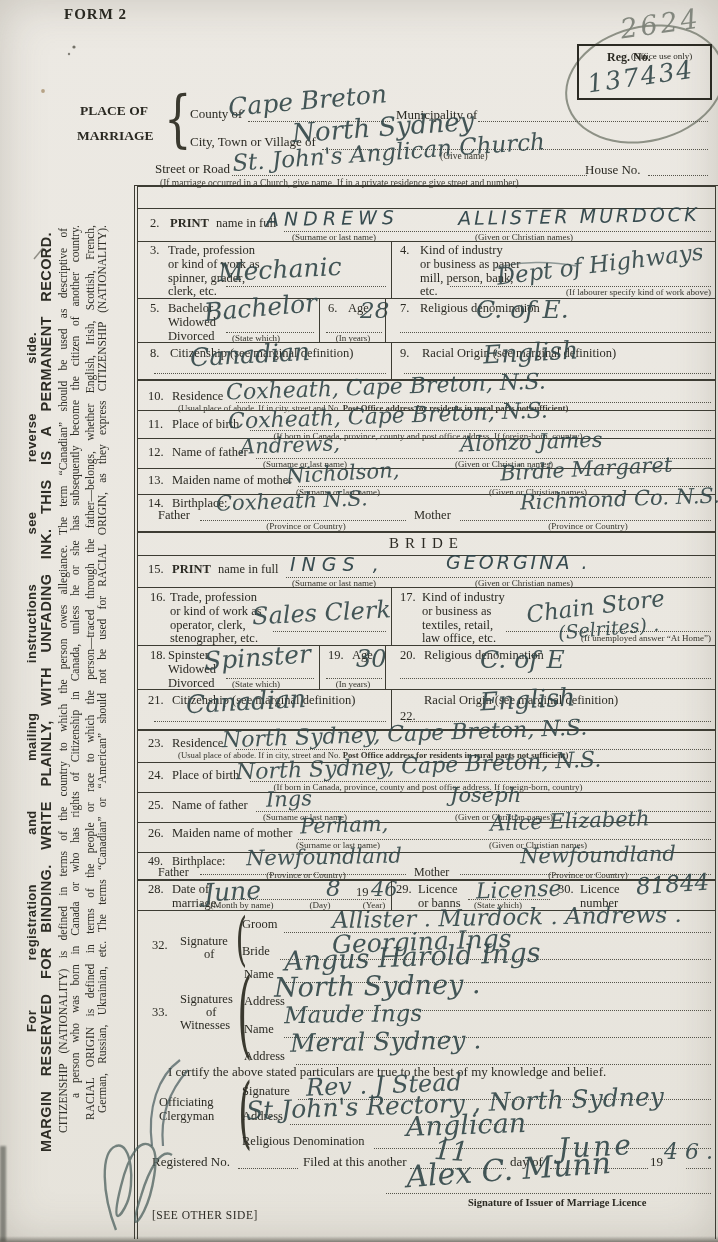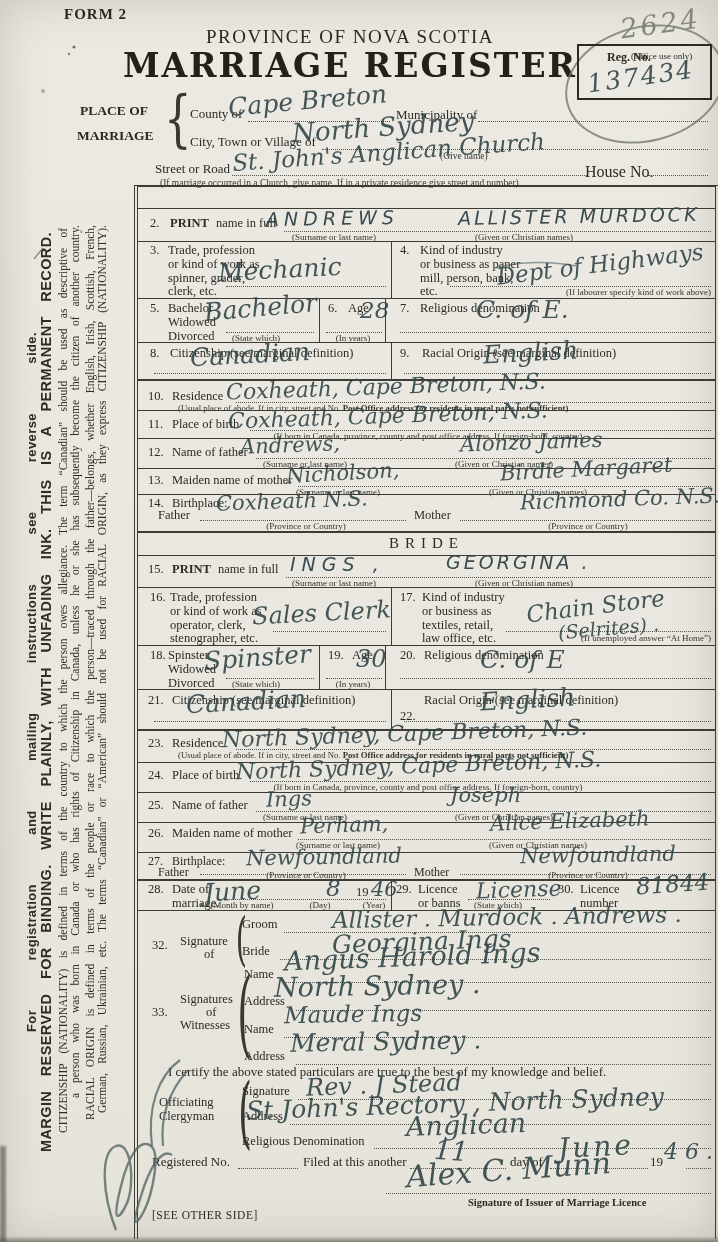--- a/index.html
+++ b/index.html
@@ -44,22 +44,20 @@
 <div id="page">
 
   <div class="mline msans" style="left:24px;top:1032px;width:700px;font-size:13px;letter-spacing:.4px;">For registration and mailing instructions see reverse side.</div>
   <div class="mline msans" style="left:38px;top:1152px;width:920px;font-size:14.5px;letter-spacing:.4px;">MARGIN RESERVED FOR BINDING.  WRITE PLAINLY, WITH UNFADING INK.  THIS IS A PERMANENT RECORD.</div>
   <div class="mline mserif" style="left:57px;top:1133px;width:905px;font-size:11.5px;">CITIZENSHIP (NATIONALITY) is defined in terms of the country to which the person owes allegiance.  The term “Canadian” should be used as descriptive of</div>
   <div class="mline mserif" style="left:69px;top:1098px;width:873px;font-size:11.5px;">a person who was born in Canada or who has rights of Citizenship in Canada, unless he or she has subsequently become the citizen of another country.</div>
   <div class="mline mserif" style="left:84px;top:1120px;width:895px;font-size:11.5px;">RACIAL ORIGIN is defined in terms of the people or race to which the person—traced through the father—belongs, whether English, Irish, Scottish, French,</div>
   <div class="mline mserif" style="left:96px;top:1113px;width:888px;font-size:11.5px;">German, Russian, Ukrainian, etc.  The terms “Canadian” or “American” should not be used for RACIAL ORIGIN, as they express CITIZENSHIP (NATIONALITY).</div>
 
   <div class="a b" style="left:64px;top:6px;font-size:15px;letter-spacing:1px;">FORM 2</div>
-  <div class="a" style="left:120px;top:26px;width:460px;text-align:center;font-size:19px;letter-spacing:1.5px;">PROVINCE OF NOVA SCOTIA</div>
-  <div class="a" style="left:110px;top:46px;width:480px;text-align:center;font-family:'DejaVu Serif',serif;font-weight:bold;font-size:33px;letter-spacing:2px;color:#232219;">MARRIAGE REGISTER</div>
 
   <div class="oval"></div>
   <div class="regbox">
     <span class="a b" style="left:5px;top:4px;font-size:12px;padding-left:23px;">Reg. No.</span>
     <span class="a" style="left:52px;top:5px;font-size:9px;">(Office use only)</span>
     <span class="hw" style="left:8px;top:18px;font-size:25px;letter-spacing:2px;transform:rotate(-8deg);">137434</span>
   </div>
   <div class="hw pencil" style="left:620px;top:10px;font-size:27px;letter-spacing:3px;transform:rotate(-8deg);">2624</div>
 
   <div class="a b" style="left:80px;top:103px;font-size:13.5px;text-align:right;">PLACE OF</div>
@@ -73,21 +71,21 @@
   <i class="dl" style="left:478px;top:121px;width:230px;"></i>
 
   <div class="lbl" style="left:190px;top:135px;font-size:13px;">City, Town or Village of</div>
   <i class="dl" style="left:322px;top:149px;width:386px;"></i>
   <div class="hw" style="left:292px;top:114px;font-size:26px;transform:rotate(-4deg);">North Sydney</div>
   <div class="sm" style="left:440px;top:151px;font-size:9.5px;">(Give name)</div>
 
   <div class="lbl" style="left:155px;top:162px;font-size:13px;">Street or Road</div>
   <i class="dl" style="left:232px;top:175px;width:355px;"></i>
   <div class="hw" style="left:232px;top:141px;font-size:23px;transform:rotate(-4deg);">St. John's Anglican Church</div>
-  <div class="lbl" style="left:585px;top:163px;font-size:16px;">House No.</div>
+  <div class="lbl" style="left:585px;top:163px;font-size:13px;">House No.</div>
   <i class="dl" style="left:648px;top:175px;width:60px;"></i>
   <div class="sm" style="left:160px;top:178px;font-size:9.5px;">(If marriage occurred in a Church, give name.  If in a private residence give street and number)</div>
 
   <div id="formbox">
 
     <i class="hr" style="top:21px;"></i>
 
     <span class="lbl" style="left:12px;top:30px;">2.</span>
     <span class="lbl b" style="left:32px;top:30px;">PRINT</span>
     <span class="lbl" style="left:78px;top:30px;">name in full</span>
@@ -291,21 +289,21 @@
 
     <span class="lbl" style="left:10px;top:640px;">26.</span>
     <span class="lbl" style="left:34px;top:640px;">Maiden name of mother</span>
     <i class="dl" style="left:160px;top:652px;width:413px;"></i>
     <span class="sm ctr" style="left:200px;top:654px;">(Surname or last name)</span>
     <span class="sm ctr" style="left:400px;top:654px;">(Given or Christian names)</span>
     <span class="hw" style="left:162px;top:628px;font-size:21px;transform:rotate(-2deg);">Perham,</span>
     <span class="hw" style="left:352px;top:624px;font-size:21px;transform:rotate(-2deg);">Alice Elizabeth</span>
     <i class="hr" style="top:665px;"></i>
 
-    <span class="lbl" style="left:10px;top:668px;font-size:12px;">27.</span>
+    <span class="lbl" style="left:10px;top:668px;font-size:12px;">49.</span>
     <span class="lbl" style="left:34px;top:668px;font-size:12px;">Birthplace:</span>
     <span class="lbl" style="left:20px;top:679px;font-size:12px;">Father</span>
     <i class="dl" style="left:62px;top:687px;width:206px;"></i>
     <span class="sm ctr" style="left:168px;top:684px;">(Province or Country)</span>
     <span class="lbl" style="left:276px;top:679px;font-size:12px;">Mother</span>
     <i class="dl" style="left:322px;top:687px;width:251px;"></i>
     <span class="sm ctr" style="left:450px;top:684px;">(Province or Country)</span>
     <span class="hw" style="left:108px;top:660px;font-size:21px;transform:rotate(-1deg);">Newfoundland</span>
     <span class="hw" style="left:382px;top:658px;font-size:21px;transform:rotate(-1deg);">Newfoundland</span>
     <i class="hr t" style="top:692px;"></i>

